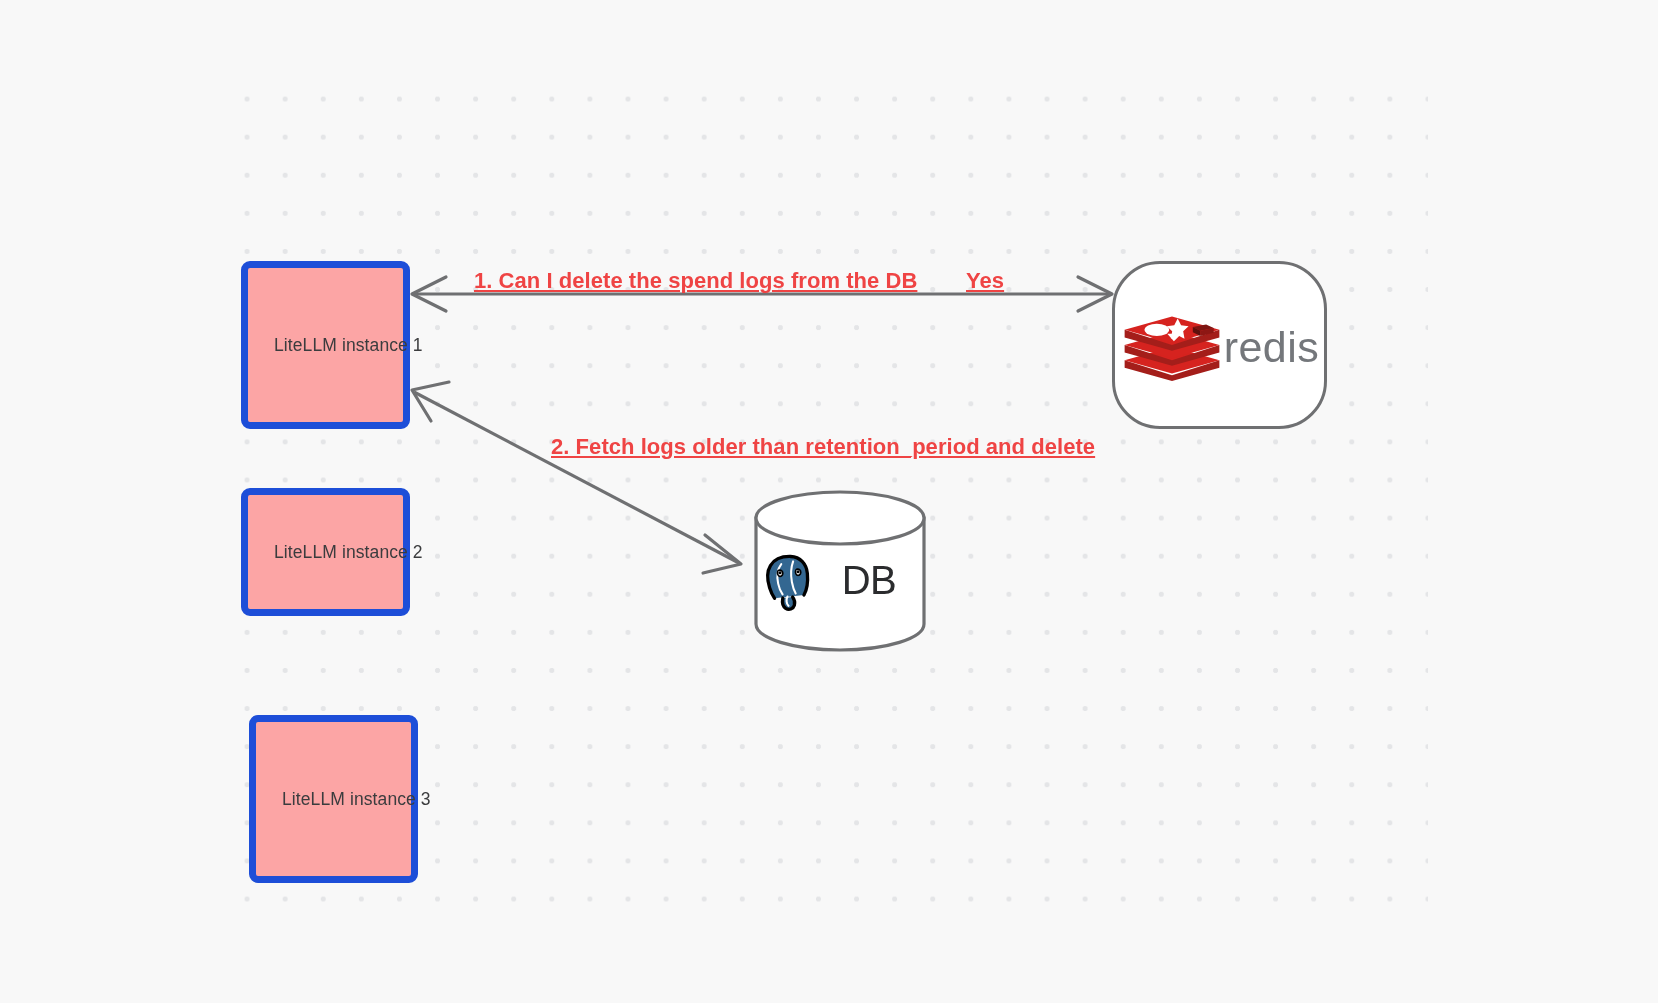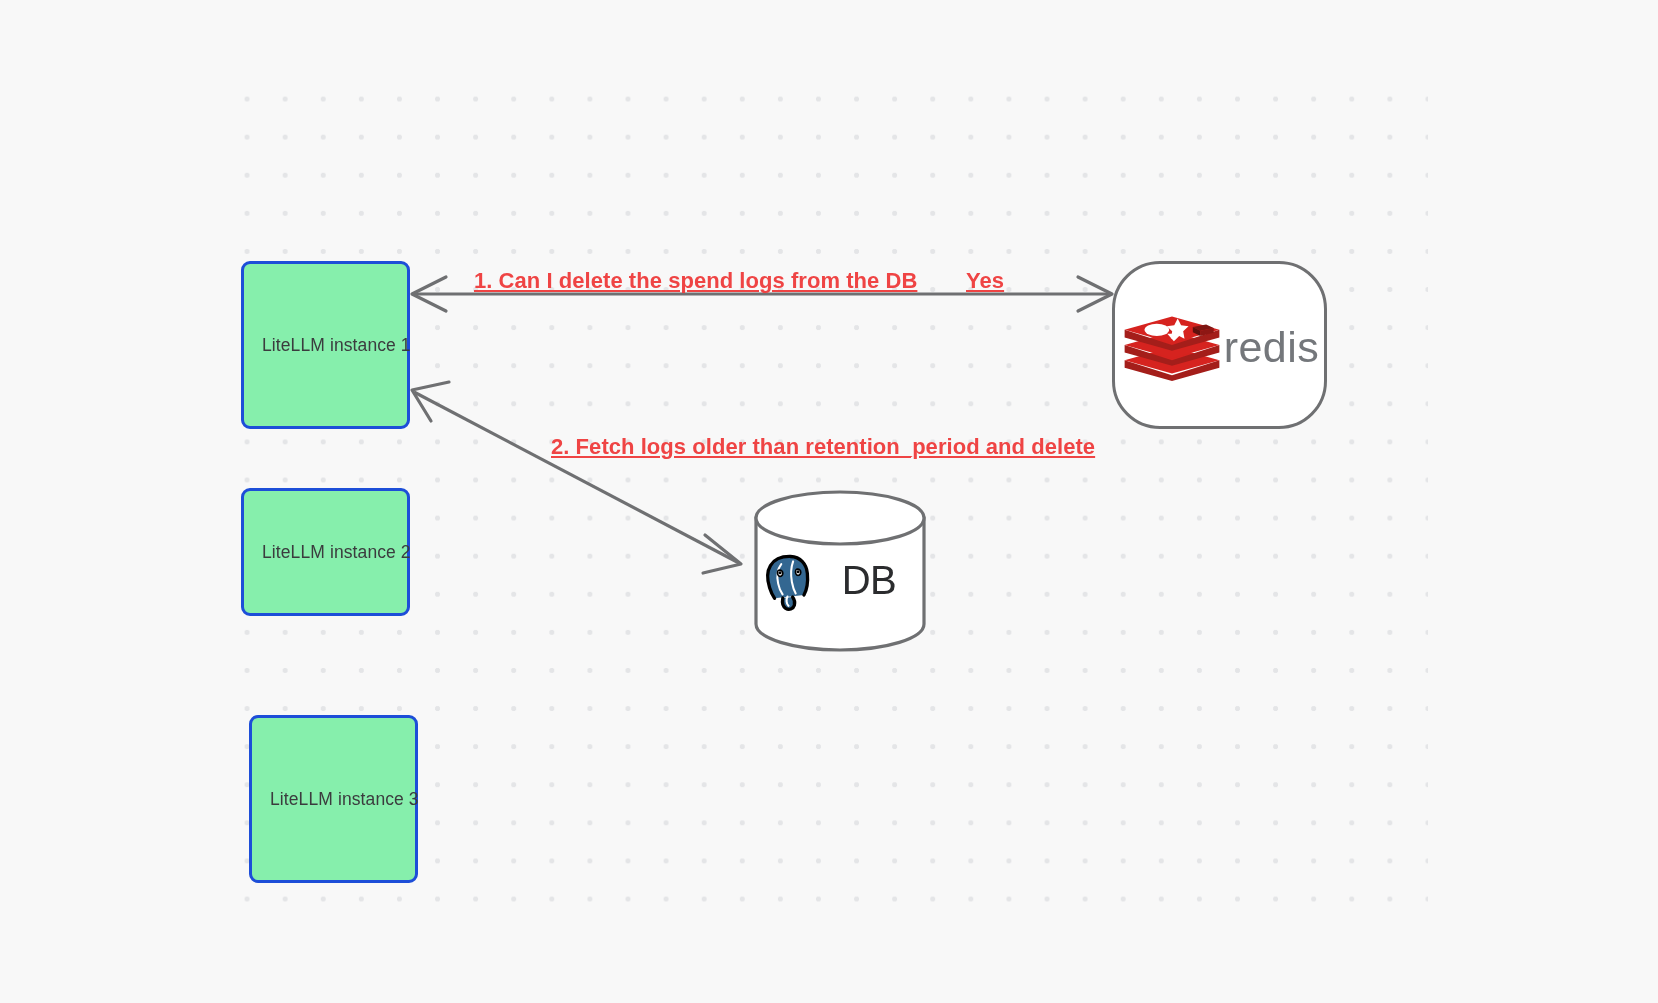--- a/index.html
+++ b/index.html
@@ -25,27 +25,28 @@
     width: 1216px;
     height: 840px;
     background-image: radial-gradient(circle, #e4e5e7 2.6px, rgba(0,0,0,0) 2.8px);
     background-size: 38.1px 38.1px;
     background-position: 16px 16px;
     pointer-events: none;
   }
   
   .node-box {
     position: absolute;
-    background: #86efac;
-    border: 3px solid #1d4ed8;
+    background: #fca5a5;
+    border: 7px solid #1d4ed8;
     border-radius: 9px;
     box-sizing: border-box;
     display: flex;
     align-items: center;
     justify-content: flex-start;
+    padding-left: 8px;
   }
   .node-box .node-label {
     font-size: 17.5px;
     color: #3b3c3e;
     font-family: "Liberation Sans", sans-serif;
     padding-left: 18px;
     letter-spacing: 0.1px;
     white-space: nowrap;
   }
   #node-litellm-1 { left: 241px; top: 261px; width: 169px; height: 168px; }

